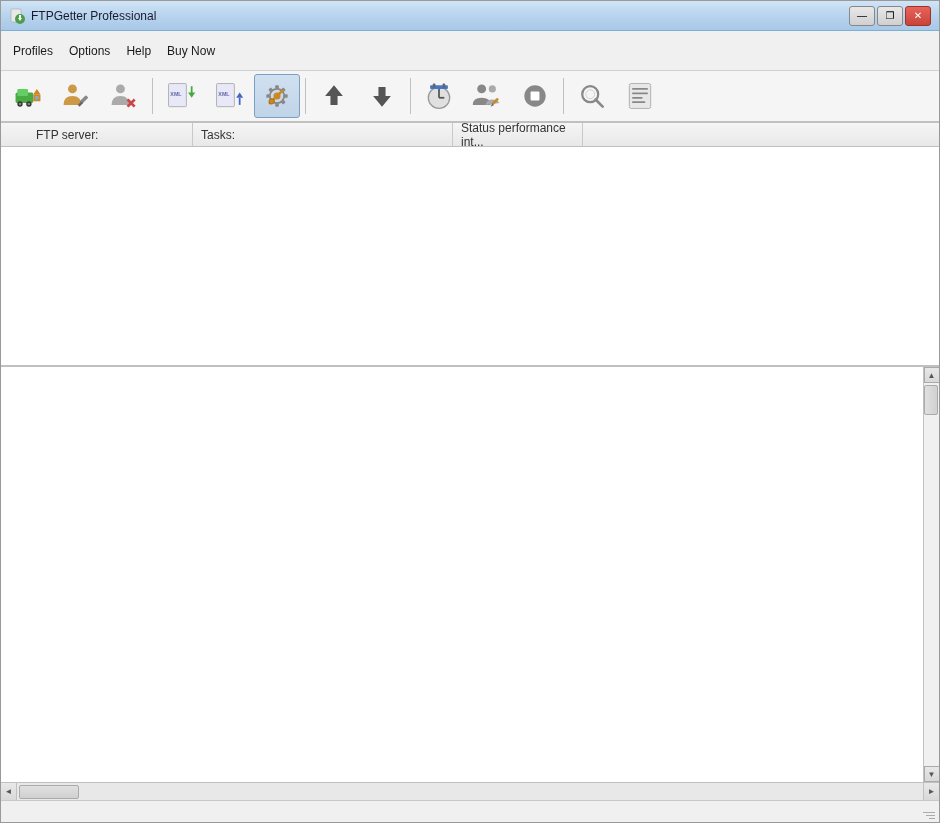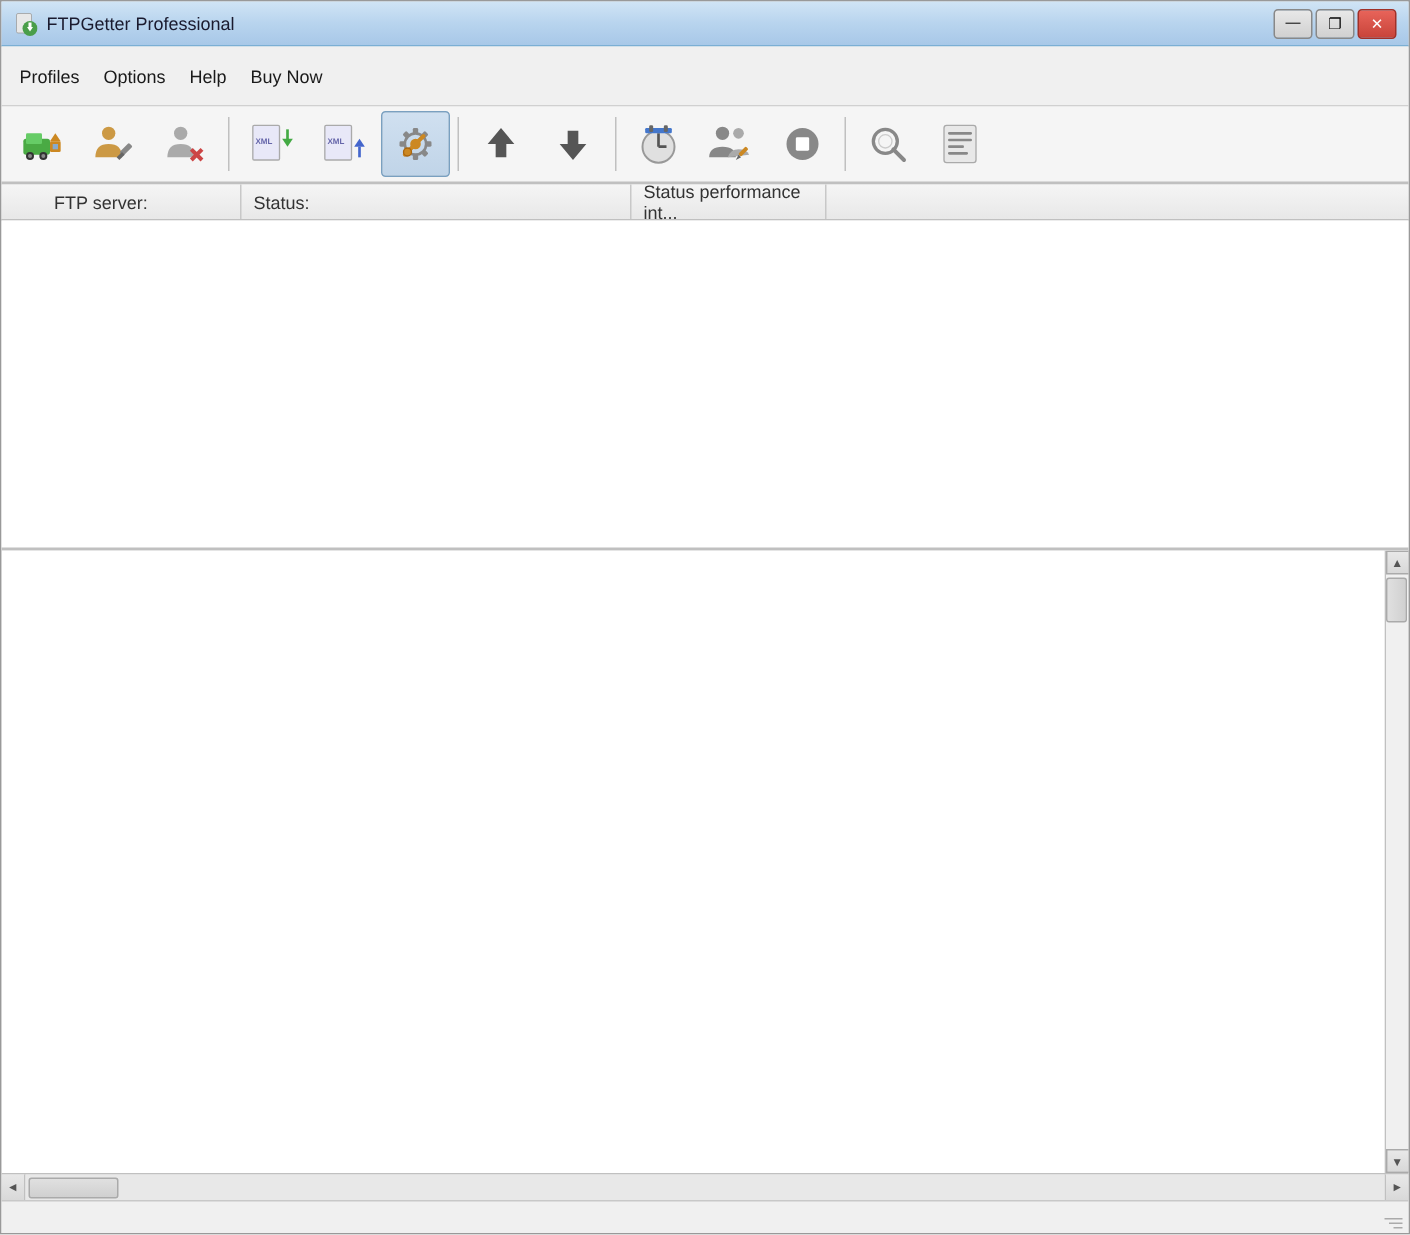--- a/index.html
+++ b/index.html
@@ -131,21 +131,21 @@
     }
     .col-hdr {
       padding: 0 8px;
       height: 100%;
       display: flex;
       align-items: center;
       border-right: 1px solid #c8c8c8;
       font-size: 12px;
       color: #333;
     }
-    .col-hdr:nth-child(1) { width: 160px; padding-left: 35px; }
+    .col-hdr:nth-child(1) { width: 192px; padding-left: 35px; }
     .col-hdr:nth-child(2) { width: 260px; }
     .col-hdr:nth-child(3) { width: 130px; }
     .col-hdr:nth-child(4) { flex: 1; }
 
     
     .main-content {
       flex: 0 0 220px;
       background: white;
       border-bottom: 2px solid #c0c0c0;
       overflow: hidden;
@@ -454,21 +454,21 @@
         <rect x="9" y="14" width="18" height="2" rx="1" fill="#888"></rect>
         <rect x="9" y="19" width="12" height="2" rx="1" fill="#888"></rect>
         <rect x="9" y="24" width="15" height="2" rx="1" fill="#888"></rect>
       </svg>
     </div>
 
   </div>
 
   <div class="column-header">
     <div class="col-hdr">FTP server:</div>
-    <div class="col-hdr">Status:</div>
+    <div class="col-hdr">Tasks:</div>
     <div class="col-hdr">Status performance int...</div>
   </div>
 
   <div class="main-content">
     
   </div>
 
   <div class="log-area-container">
     <div class="log-area-inner">
       <div class="log-text">

